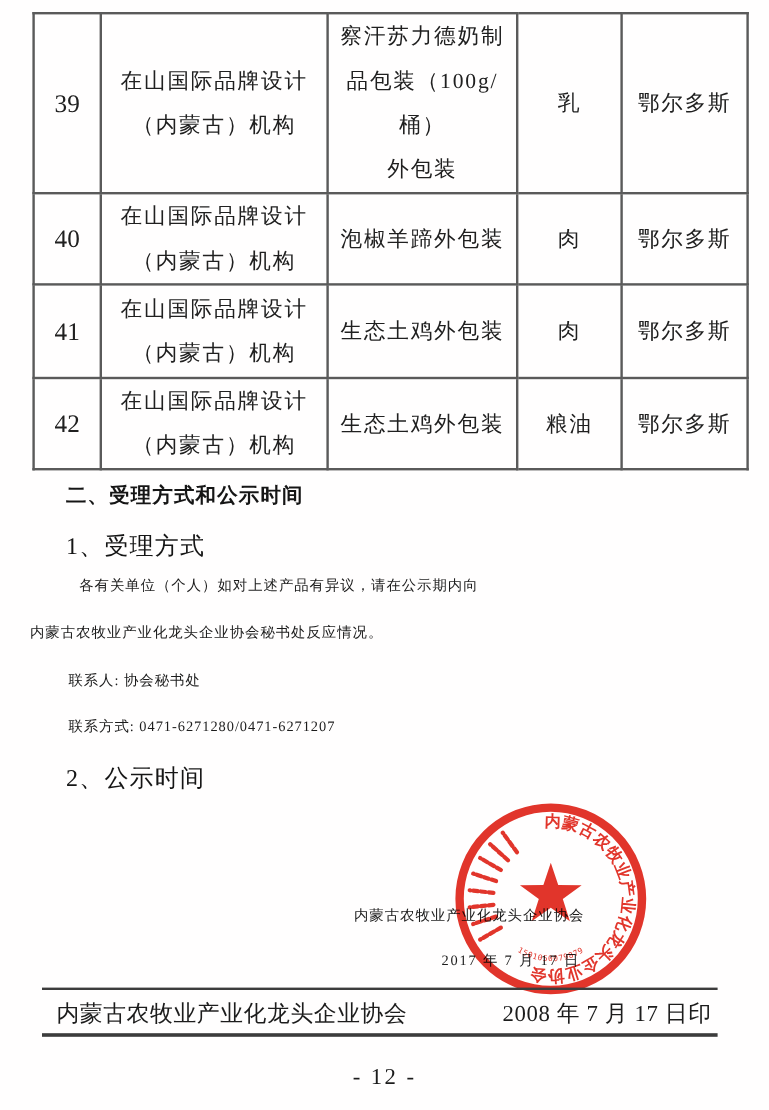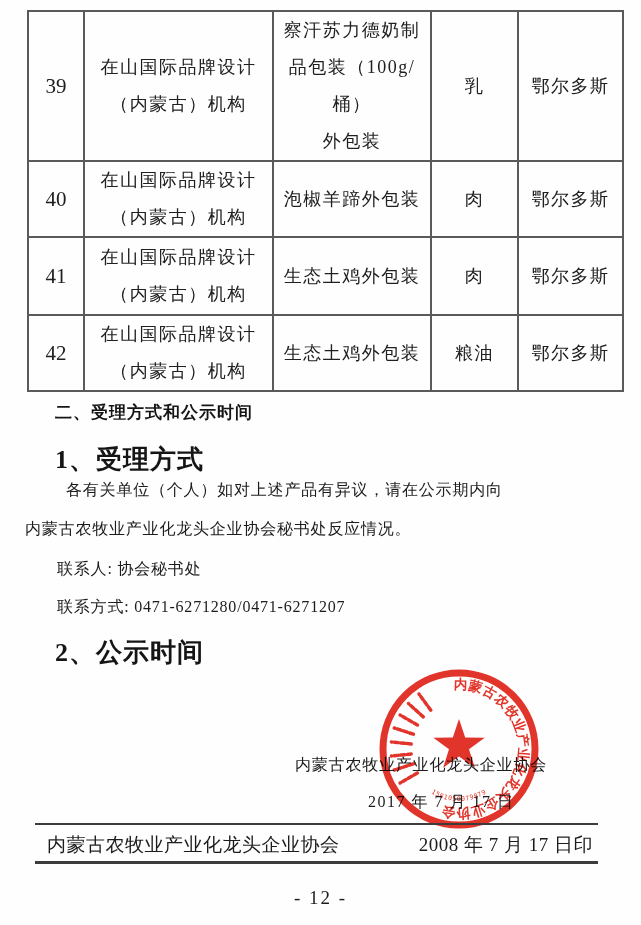--- a/index.html
+++ b/index.html
@@ -17,22 +17,22 @@
     border:2px solid #5a5a5a;text-align:center;vertical-align:middle;padding:0;margin-left:34px;
   }
   .doc-table .ln{display:block;line-height:37px;}
   .doc-table td.num{font-size:21px;letter-spacing:0;}
   
   .abs{position:absolute;white-space:nowrap;}
   .h-sec{
     font-family:Liberation Mono, monospace;
     font-weight:bold;font-size:17px;letter-spacing:1px;color:#151515;
   }
-  .h-sub{font-weight:bold;font-size:26px;letter-spacing:1px;color:#151515;}
-  .body-t{font-size:16px;letter-spacing:.8px;}
+  .h-sub{font-weight:normal;font-size:20px;letter-spacing:1px;color:#151515;}
+  .body-t{font-size:12px;letter-spacing:.8px;}
   
   .rule{position:absolute;background:#3c3c3c;}
   .foot-t{font-size:19px;letter-spacing:.5px;}
   .page-num{font-size:19px;letter-spacing:2px;text-align:center;width:641px;left:0;}
   
   .seal{
     position:absolute;left:374px;top:664px;width:170px;height:170px;
     mix-blend-mode:multiply;opacity:.92;
   }
   .seal-org{font-family:"Liberation Sans","DejaVu Sans",sans-serif;font-weight:bold;font-size:13.5px;letter-spacing:.5px;}

